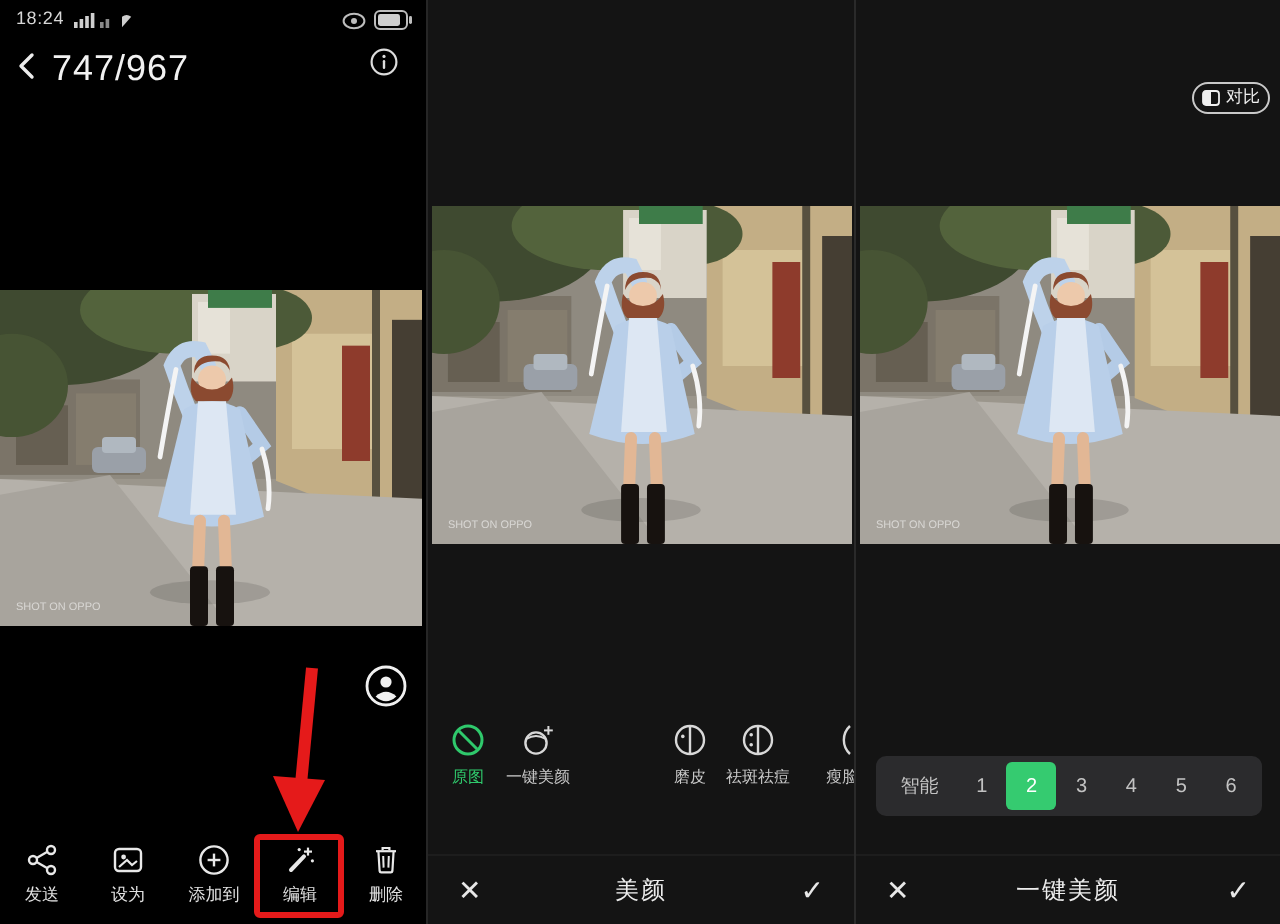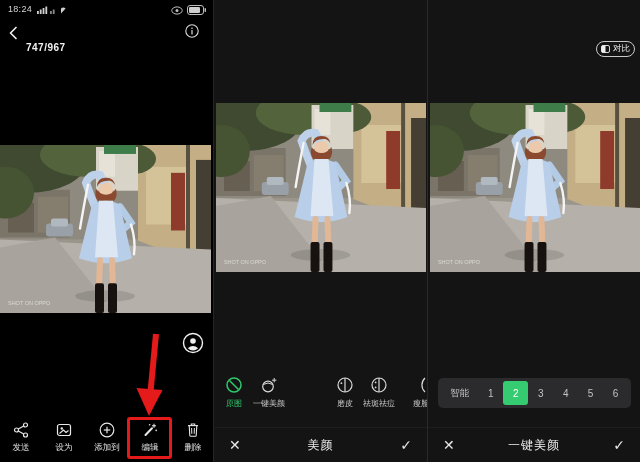--- a/index.html
+++ b/index.html
@@ -11,35 +11,35 @@
   .panel-middle { left:213px; width:214px; background:#141414; border-left:1px solid #262626; }
   .panel-right  { left:427px; width:213px; background:#141414; border-left:1px solid #2a2a2a; }
 
   .statusbar { position:absolute; top:2px; left:0; width:100%; height:14px; }
   .time { position:absolute; left:8px; top:2px; font-size:9px; color:#d6d6d6; letter-spacing:.3px; }
   .sig { position:absolute; left:37px; top:3px; }
   .sb-right { position:absolute; right:7px; top:3px; display:flex; gap:4px; align-items:center; }
 
   .navrow { position:absolute; top:22px; left:0; width:100%; height:20px; }
   .back { position:absolute; left:8px; top:4px; }
-  .counter { position:absolute; left:26px; top:20px; font-size:10px; font-weight:bold; color:#f2f2f2; letter-spacing:.5px; }
+  .counter { position:absolute; left:26px; top:2px; font-size:18px; font-weight:normal; color:#f2f2f2; letter-spacing:.5px; }
   .info-btn { position:absolute; right:14px; top:2px; }
 
   .photo { position:absolute; display:block; }
 
   .portrait-btn { position:absolute; left:182px; top:332px; width:22px; height:22px; }
 
   .toolbar-item { position:absolute; width:40px; top:421px; height:36px; text-align:center; }
   .toolbar-item svg { display:block; margin:0 auto; }
   .toolbar-label { display:block; margin-top:3px; font-size:8.5px; color:#e2e2e2; }
 
   .red-box { position:absolute; left:127px; top:417px; width:45px; height:42px; border:3px solid #e51a1a; border-radius:3px; pointer-events:none; }
   .red-arrow { position:absolute; left:120px; top:330px; pointer-events:none; }
 
-  .filter-item { position:absolute; width:44px; top:375px; height:38px; text-align:center; }
+  .filter-item { position:absolute; width:44px; top:360px; height:38px; text-align:center; }
   .filter-item svg { display:block; margin:0 auto; }
   .filter-label { display:block; margin-top:3px; font-size:8px; color:#c9c9c9; white-space:nowrap; }
   .filter-label.active { color:#2fc96c; }
 
   .bottombar { position:absolute; left:0; bottom:0; width:100%; height:35px; border-top:1px solid #1d1d1d;
                display:flex; align-items:center; justify-content:space-between; padding:0 15px; }
   .bb-glyph { font-size:14px; color:#e8e8e8; line-height:1; }
   .bb-title { font-size:12px; color:#ededed; letter-spacing:1px; }
 
   .compare-btn { position:absolute; left:168px; top:41px; width:39px; height:16px; border:1px solid #c9c9c9;

